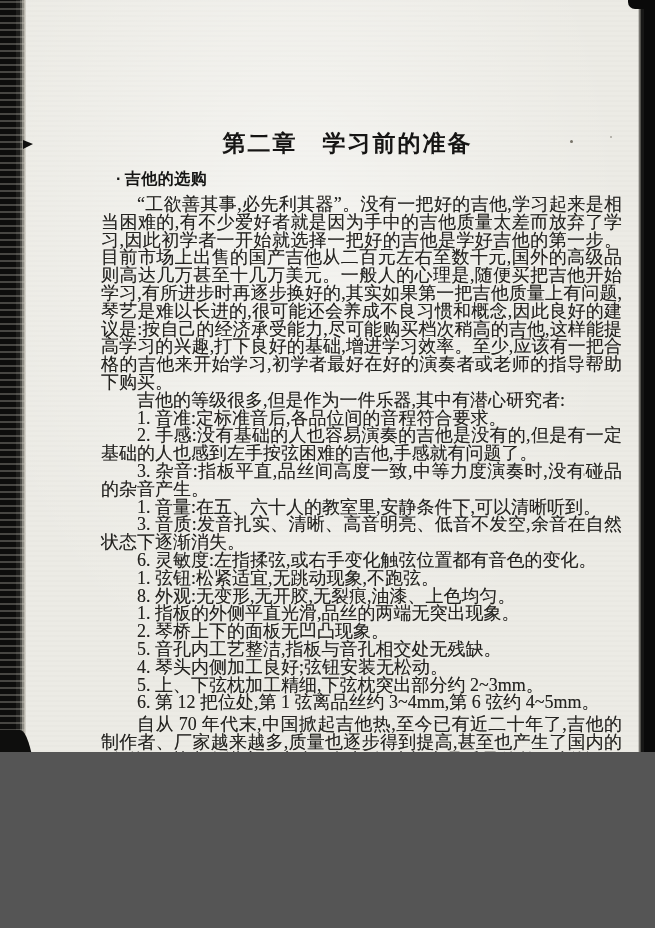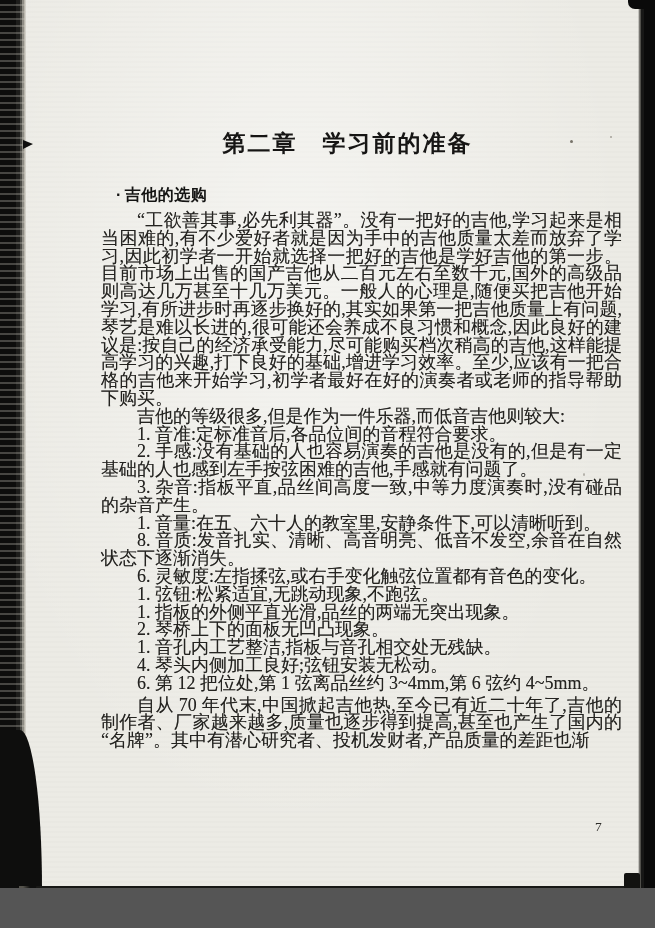--- a/index.html
+++ b/index.html
@@ -1,17 +1,17 @@
 <!DOCTYPE html>
 <html lang="zh"><head>
 <meta charset="utf-8">
 <style>
   html,body{margin:0;padding:0;background:#555;}
   .scan{
-    position:relative;width:655px;height:888px;overflow:hidden;
+    position:relative;width:655px;height:752px;overflow:hidden;
     background:
       radial-gradient(ellipse at 45% 30%, rgba(255,255,255,.45), rgba(255,255,255,0) 65%),
       repeating-linear-gradient(0deg, rgba(0,0,0,.012) 0 2px, rgba(0,0,0,0) 2px 5px),
       #ecebe5;
     font-family:"Liberation Serif", serif;
   }
   
   .edge-left{
     position:absolute;left:0;top:0;bottom:0;width:26px;
     background:
@@ -52,21 +52,21 @@
   .s1{left:570px;top:140px;width:3px;height:3px;}
   .s2{left:610px;top:136px;width:2px;height:2px;opacity:.6;}
   .s3{left:583px;top:473px;width:2px;height:3px;opacity:.5;}
   
   .content{position:absolute;left:101px;top:129px;width:521px;color:#232220;}
   .chapter-title{
     margin:0 28px 0 0;text-align:center;font-size:23px;line-height:30px;font-weight:700;
     letter-spacing:2px;color:#161514;
   }
   .sec-heading{
-    margin:24px 0 0 0;padding-left:15px;font-family:"Liberation Sans",sans-serif;
+    margin:8px 0 0 0;padding-left:15px;font-family:"Liberation Sans",sans-serif;
     font-size:16px;line-height:23px;font-weight:700;color:#141413;letter-spacing:.5px;
   }
   .sec-heading .bullet{margin-right:3px;font-weight:700;}
   .paras{margin-top:6px;}
   .paras.tight{margin-top:4px;}
   .paras p{
     margin:0;font-size:18px;line-height:17.8px;text-align:justify;text-indent:2em;
     color:#242320;text-shadow:0 0 .3px rgba(20,20,20,.4);
   }
   .page-number{position:absolute;left:595px;top:819px;font-size:13.5px;color:#2e2d2a;}
@@ -102,32 +102,34 @@
 
   <div class="content">
     <h1 class="chapter-title">第二章　学习前的准备</h1>
 
     <div>
       <div class="sec-heading">
         <span class="bullet">·</span><span>吉他的选购</span>
       </div>
       <div class="paras">
         <p>“工欲善其事,必先利其器”。没有一把好的吉他,学习起来是相当困难的,有不少爱好者就是因为手中的吉他质量太差而放弃了学习,因此初学者一开始就选择一把好的吉他是学好吉他的第一步。目前市场上出售的国产吉他从二百元左右至数千元,国外的高级品则高达几万甚至十几万美元。一般人的心理是,随便买把吉他开始学习,有所进步时再逐步换好的,其实如果第一把吉他质量上有问题,琴艺是难以长进的,很可能还会养成不良习惯和概念,因此良好的建议是:按自己的经济承受能力,尽可能购买档次稍高的吉他,这样能提高学习的兴趣,打下良好的基础,增进学习效率。至少,应该有一把合格的吉他来开始学习,初学者最好在好的演奏者或老师的指导帮助下购买。</p>
-        <p>吉他的等级很多,但是作为一件乐器,而低音吉他则较大:</p>
+        <p>吉他的等级很多,但是作为一件乐器,其中有潜心研究者:</p>
         <p>1. 音准:定标准音后,各品位间的音程符合要求。</p>
         <p>2. 手感:没有基础的人也容易演奏的吉他是没有的,但是有一定基础的人也感到左手按弦困难的吉他,手感就有问题了。</p>
         <p>3. 杂音:指板平直,品丝间高度一致,中等力度演奏时,没有碰品的杂音产生。</p>
         <p>1. 音量:在五、六十人的教室里,安静条件下,可以清晰听到。</p>
-        <p>8. 音质:发音扎实、清晰、高音明亮、低音不发空,余音在自然状态下逐渐消失。</p>
+        <p>3. 音质:发音扎实、清晰、高音明亮、低音不发空,余音在自然状态下逐渐消失。</p>
         <p>6. 灵敏度:左指揉弦,或右手变化触弦位置都有音色的变化。</p>
         <p>1. 弦钮:松紧适宜,无跳动现象,不跑弦。</p>
+        <p>8. 外观:无变形,无开胶,无裂痕,油漆、上色均匀。</p>
         <p>1. 指板的外侧平直光滑,品丝的两端无突出现象。</p>
         <p>2. 琴桥上下的面板无凹凸现象。</p>
-        <p>1. 音孔内工艺整洁,指板与音孔相交处无残缺。</p>
+        <p>5. 音孔内工艺整洁,指板与音孔相交处无残缺。</p>
         <p>4. 琴头内侧加工良好;弦钮安装无松动。</p>
+        <p>5. 上、下弦枕加工精细,下弦枕突出部分约 2~3mm。</p>
         <p>6. 第 12 把位处,第 1 弦离品丝约 3~4mm,第 6 弦约 4~5mm。</p>
       </div>
     </div>
 
     <div>
       <div class="paras tight">
         <p>自从 70 年代末,中国掀起吉他热,至今已有近二十年了,吉他的制作者、厂家越来越多,质量也逐步得到提高,甚至也产生了国内的“名牌”。其中有潜心研究者、投机发财者,产品质量的差距也渐</p>
       </div>
     </div>
   </div>

